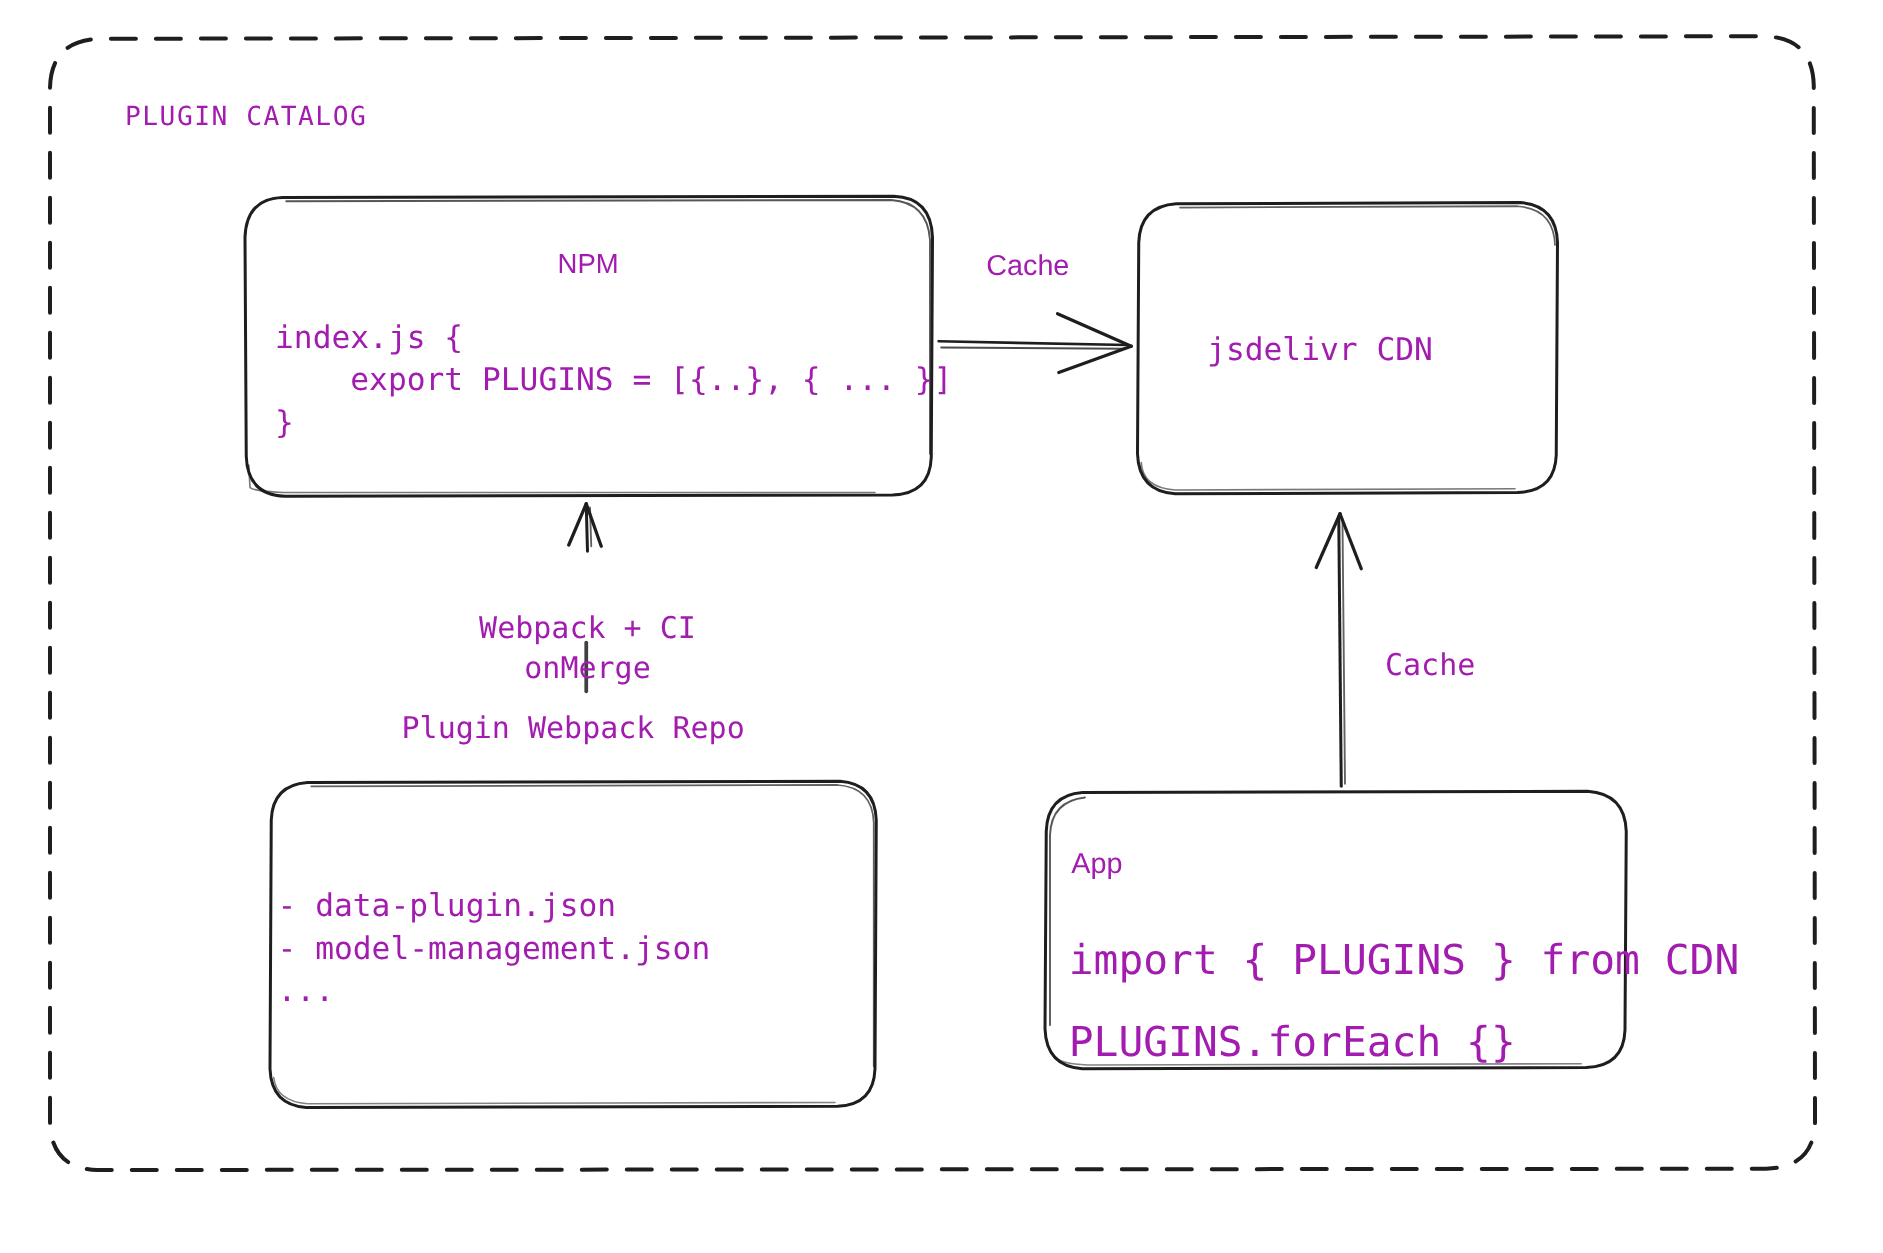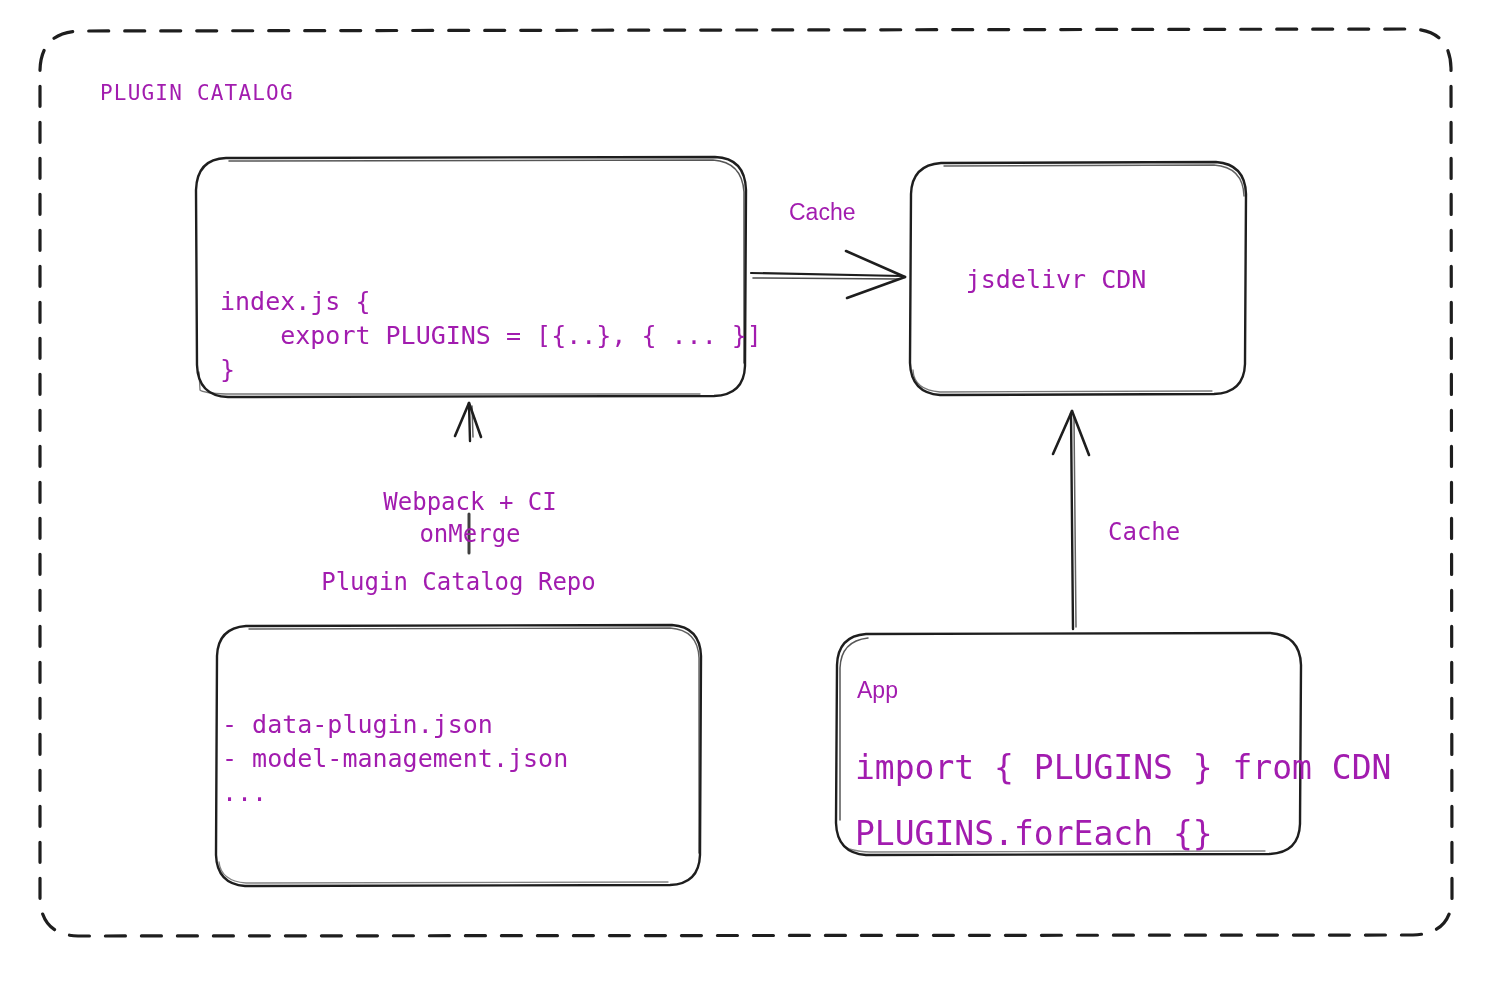--- a/index.html
+++ b/index.html
@@ -60,21 +60,20 @@
     top: 197px;
     width: 549px;
     text-align: center;
     font-size: 22px;
   }
   #npm-code {
     left: 220px;
     top: 253px;
     font-size: 25px;
     line-height: 1.36;
-    margin-top: 32px;
   }
 
   
   #cdn-title {
     left: 910px;
     top: 264px;
     width: 292px;
     text-align: center;
     font-size: 25px;
   }
@@ -182,35 +181,36 @@
       <path d="M1073,629 L1071,413" fill="none" stroke="#1e1e1e" stroke-width="2.4" stroke-linecap="round"></path>
       <path d="M1076,627 L1074,418" fill="none" stroke="#1e1e1e" stroke-width="1.5" opacity="0.7" stroke-linecap="round"></path>
       <path d="M1053,454 L1072,411" fill="none" stroke="#1e1e1e" stroke-width="2.6" stroke-linecap="round"></path>
       <path d="M1072,411 L1089,455" fill="none" stroke="#1e1e1e" stroke-width="2.6" stroke-linecap="round"></path>
     </g>
 
   </svg>
 
   <div class="txt mono" id="group-title">PLUGIN CATALOG</div>
 
+  <div class="txt sans" id="npm-title">NPM</div>
 
   <div class="txt mono" id="npm-code">index.js {
     export PLUGINS = [{..}, { ... }]
 }</div>
 
   <div class="txt mono" id="cdn-title">jsdelivr CDN</div>
 
   <div class="txt sans" id="cache-label">Cache</div>
 
   <div class="txt mono" id="build-label">Webpack + CI
 onMerge</div>
 
   <div class="txt mono" id="import-label">Cache</div>
 
-  <div class="txt mono" id="repo-caption">Plugin Catalog Repo</div>
+  <div class="txt mono" id="repo-caption">Plugin Webpack Repo</div>
 
   <div class="txt mono" id="repo-list">- data-plugin.json
 - model-management.json
 ...</div>
 
   <div class="txt sans" id="app-title">App</div>
 
   <div class="txt mono" id="app-code"><span>import { PLUGINS } from CDN</span><br><span>PLUGINS.forEach {}</span></div>
 
 </div>

